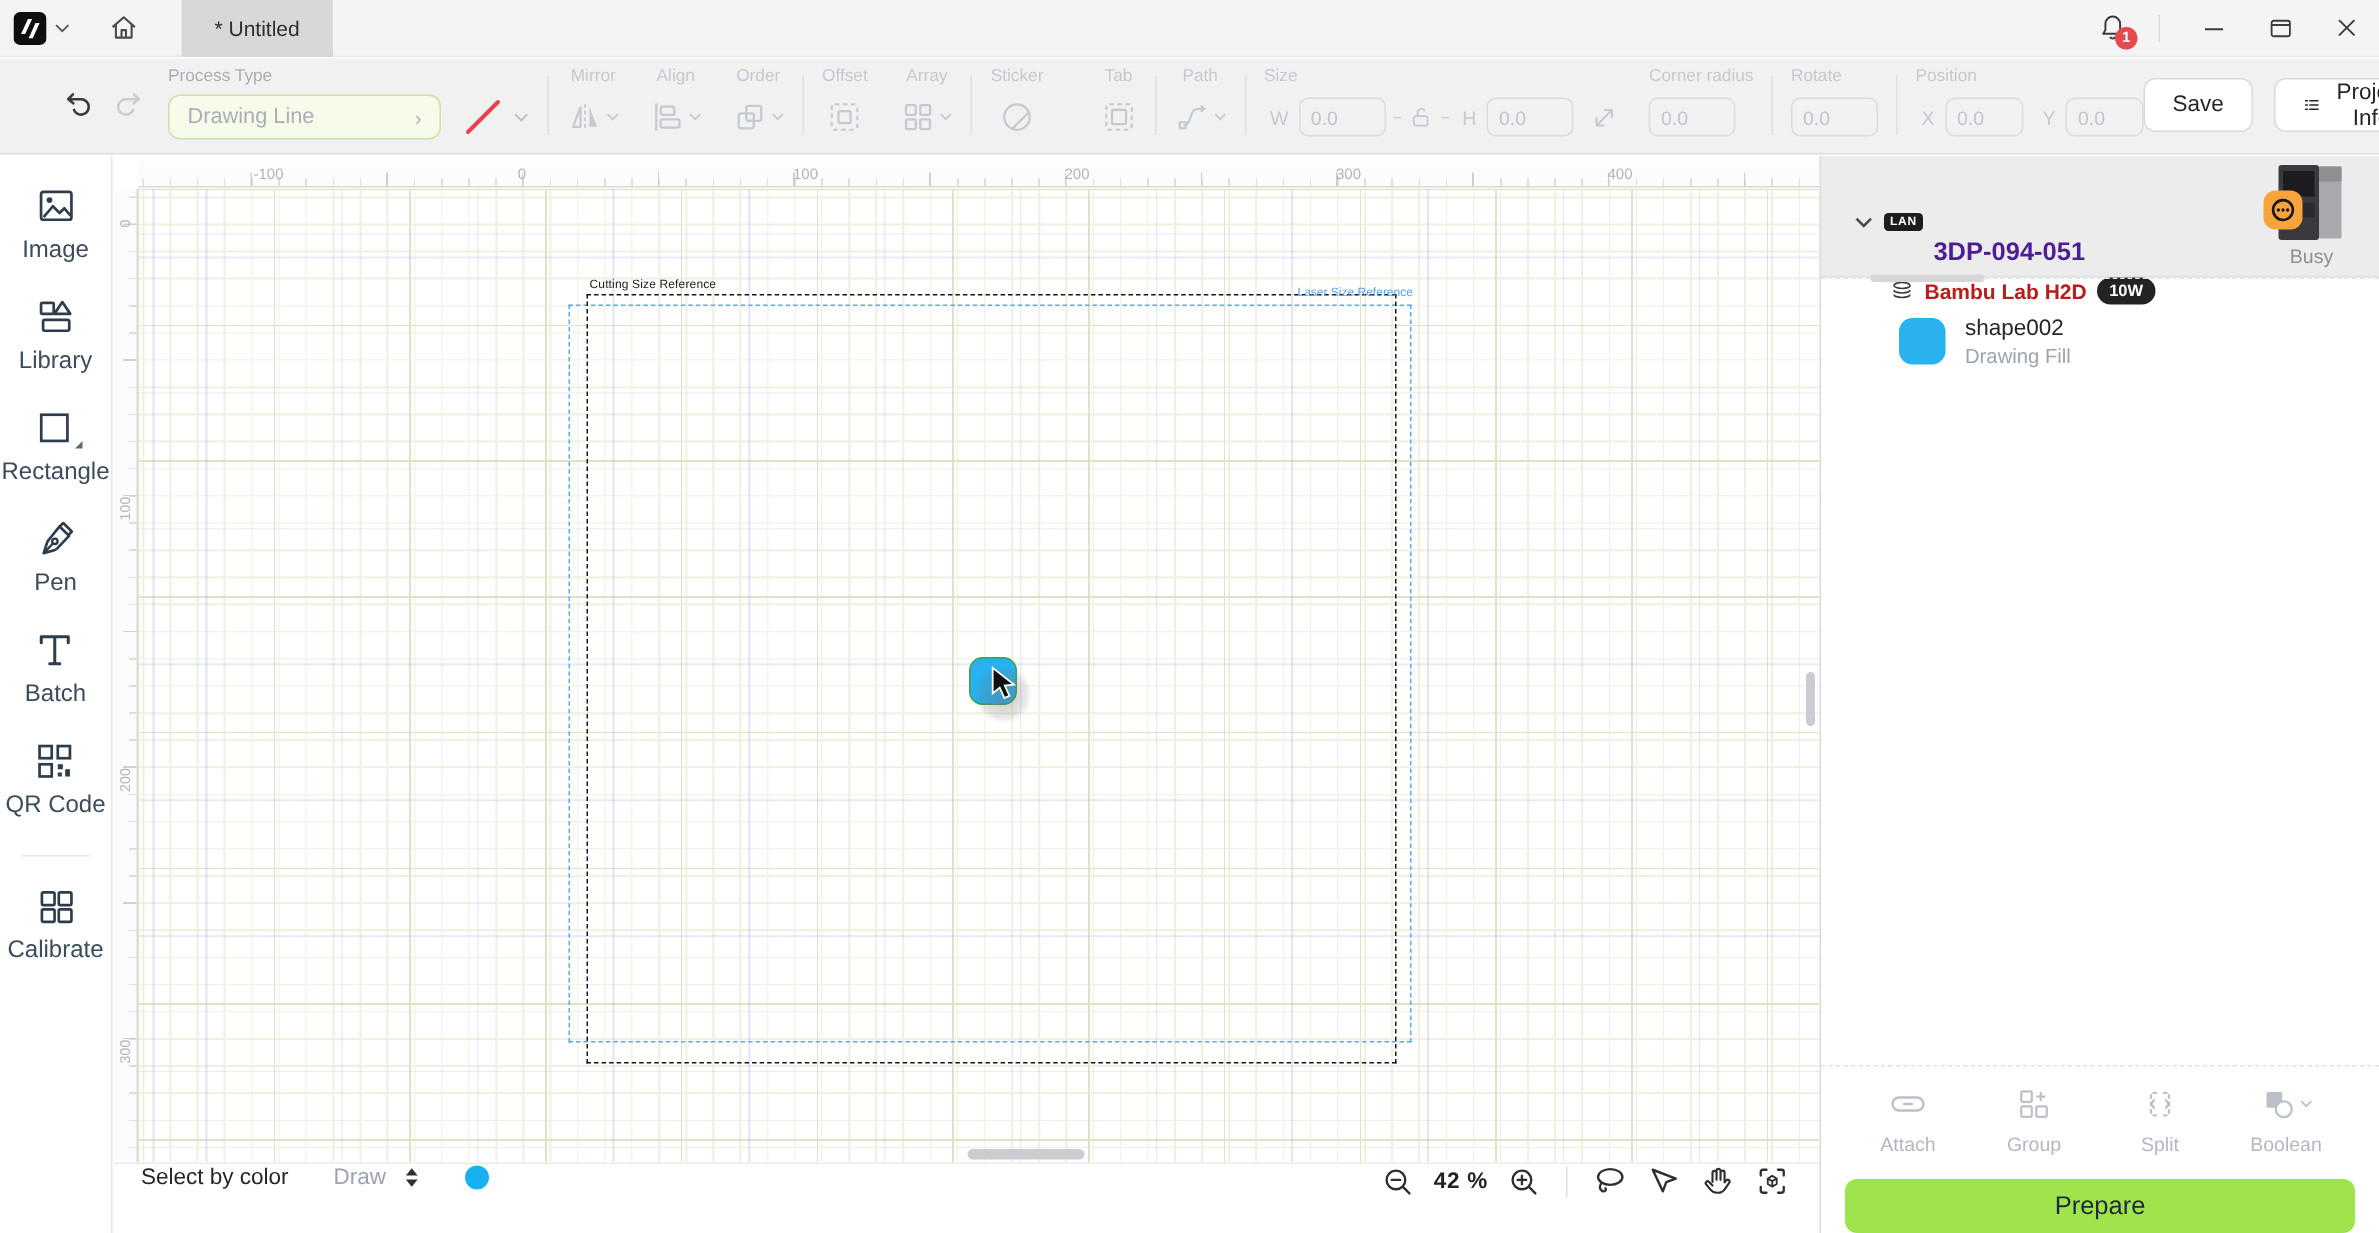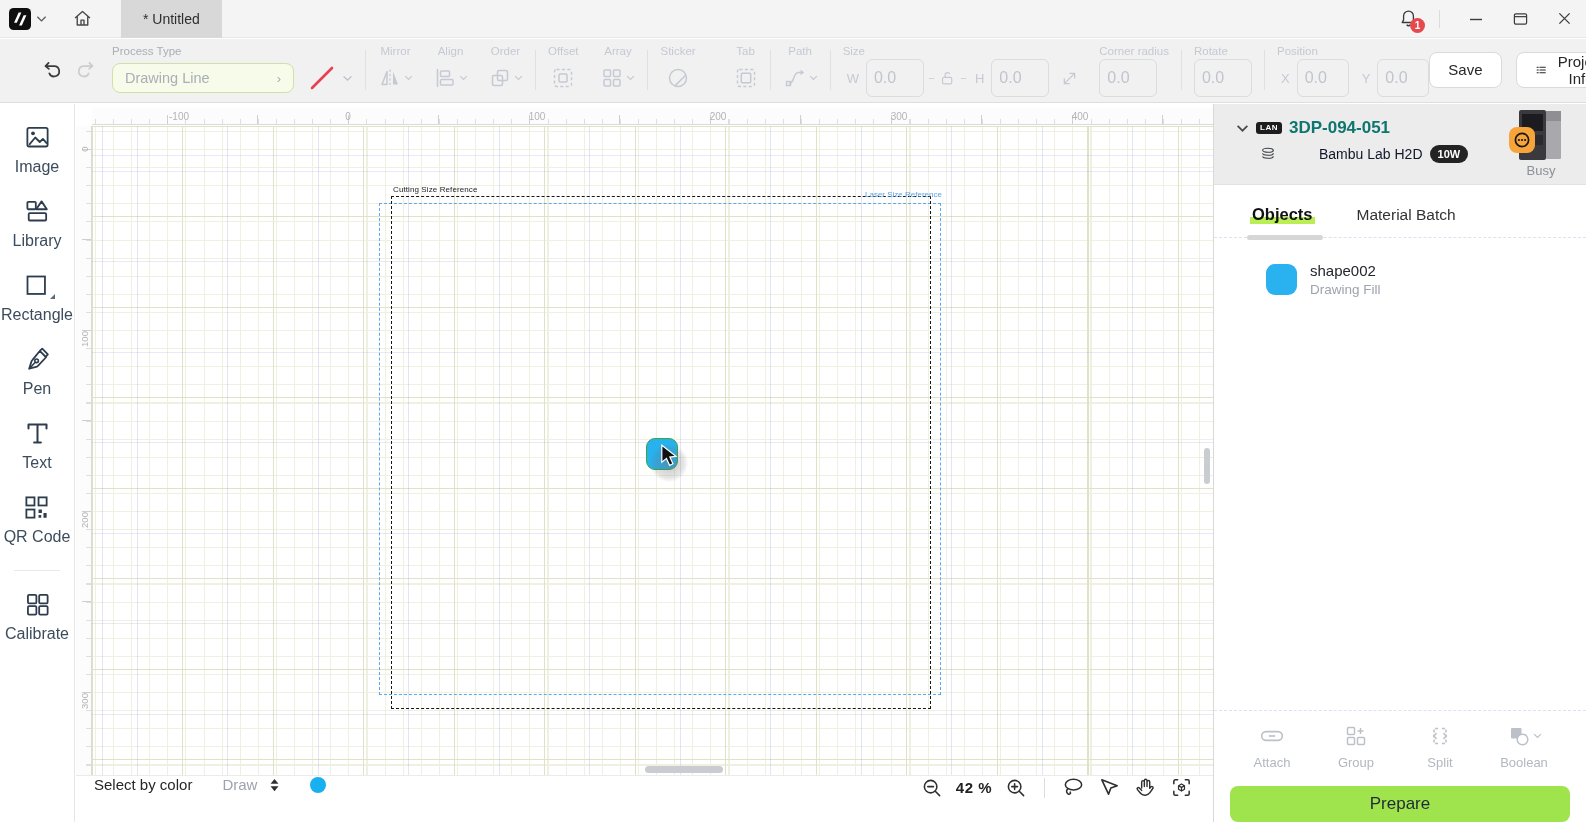--- a/index.html
+++ b/index.html
@@ -34,22 +34,22 @@
   .tgroup.left { align-items:flex-start; }
   .tlabel { font-size:11.5px; color:#c5c9d2; line-height:1; white-space:nowrap; }
   .trow { display:flex; align-items:center; gap:3px; height:30px; color:#c5c9d2; }
   .tbtn { display:flex; align-items:center; gap:2px; color:#c5c9d2; }
   .pt-select { width:182px; height:30px; border:1px solid #cfe0a8; background:#f7fbe9; border-radius:8px;
                display:flex; align-items:center; justify-content:space-between; padding:0 12px;
                font-size:14.5px; color:#a9aeb8; cursor:pointer; }
   .pt-caret { color:#a9aeb8; font-size:13px; }
   .line-swatch { width:30px; height:30px; margin-left:10px; display:flex; align-items:center; justify-content:center; }
   .chev-sm { color:#b9bdc6; margin-left:2px; }
-  .tb-input { width:58px; height:38px; border:1px solid #dcdcde; border-radius:6px; background:transparent;
-              font-size:16px; color:#c0c4cc; padding:0 7px; font-family:"Liberation Sans",sans-serif; outline:none; }
+  .tb-input { width:58px; height:26px; border:1px solid #dcdcde; border-radius:6px; background:transparent;
+              font-size:13px; color:#c0c4cc; padding:0 7px; font-family:"Liberation Sans",sans-serif; outline:none; }
   .tb-input.narrow { width:52px; }
   .axis-letter { font-size:13px; color:#c5c9d2; margin:0 4px; }
   .lock-glue { width:5px; height:1px; background:#d0d3da; margin:0 2px; }
   .toolbar-actions { margin-left:auto; display:flex; align-items:center; gap:14px; }
   .tb-button { height:36px; background:#fff; border:1px solid #dadada; border-radius:8px; padding:0 18px;
                font-size:15px; color:#262626; display:flex; align-items:center; gap:8px; cursor:pointer; }
 
   
   .sidebar { position:absolute; left:0; top:104px; width:75px; height:718px; background:#fff;
              border-right:1px solid #e6e6e6; display:flex; flex-direction:column; align-items:center; padding-top:20px; }
@@ -108,23 +108,23 @@
   .sb-icon { display:flex; align-items:center; justify-content:center; cursor:pointer; }
 
   
   .rpanel { position:absolute; left:1213px; top:104px; width:373px; height:718px; background:#fff;
             border-left:1px solid #d9d9d9; display:flex; flex-direction:column; }
   .device-header { height:81px; background:#ececec; border-bottom:1px solid #e1e1e1; position:relative; padding:14px 16px 0 22px; }
   .dev-row1 { display:flex; align-items:center; gap:7px; }
   .dev-chev { color:#4a4a4a; cursor:pointer; }
   .lan-badge { background:#1d1d1f; color:#fff; font-size:8px; font-weight:700; letter-spacing:0.5px;
                border-radius:3px; padding:2px 4px; line-height:1; }
-  .dev-name { font-size:17px; font-weight:700; color:#0f766e; }
+  .dev-name { font-size:17px; font-weight:700; color:#4c1d95;margin-top:40px; }
   .dev-row2 { display:flex; align-items:center; gap:7px; margin-top:7px; margin-left:24px; color:#3a3d42; }
-  .dev-model { font-size:14px; font-weight:400; color:#0f172a;margin-left:36px; }
+  .dev-model { font-size:14px; font-weight:700; color:#b91c1c; }
   .power-badge { background:#232323; color:#fff; font-size:11px; font-weight:700; border-radius:9px; padding:2px 8px; line-height:1.3; }
   .printer-wrap { position:absolute; right:16px; top:5px; width:58px; text-align:center; }
   .printer-thumb { position:relative; width:46px; height:52px; margin:0 auto; }
   .busy-badge { position:absolute; left:-9px; bottom:8px; width:26px; height:26px; border-radius:8px; background:#f7a43a;
                 display:flex; align-items:center; justify-content:center; }
   .busy-label { font-size:13px; color:#8b9099; margin-top:2px; }
 
   .panel-tabs { display:flex; align-items:baseline; gap:42px; padding:20px 0 13px 36px; }
   .ptab-active { font-size:16.5px; font-weight:700; color:#111;
                  background:linear-gradient(to top, #b9ee54 36%, transparent 36%); padding:0 2px; cursor:pointer; }
@@ -425,21 +425,21 @@
           <circle cx="11.2" cy="13.2" r="1.6" fill="none" stroke="currentColor" stroke-width="1.4"></circle>
           <line x1="4.6" y1="20.2" x2="10" y2="14.5" stroke="currentColor" stroke-width="1.4"></line>
           <path d="M14 4.4 l2.2 -2 5 5 -2 2.2" fill="none" stroke="currentColor" stroke-width="1.6" stroke-linejoin="round"></path>
         </svg>
       <span class="lbl">Pen</span>
     </div>
     <div class="side-item">
       <svg width="27" height="27" viewBox="0 0 24 24">
           <path d="M4 4 H20 V7.5 M4 4 V7.5 M12 4 V20 M9 20 H15" fill="none" stroke="currentColor" stroke-width="1.8" stroke-linecap="round" stroke-linejoin="round"></path>
         </svg>
-      <span class="lbl">Text</span>
+      <span class="lbl">Batch</span>
     </div>
     <div class="side-item">
       <svg width="27" height="27" viewBox="0 0 24 24">
           <rect x="3" y="3" width="7.2" height="7.2" fill="none" stroke="currentColor" stroke-width="1.6"></rect>
           <rect x="13.8" y="3" width="7.2" height="7.2" fill="none" stroke="currentColor" stroke-width="1.6"></rect>
           <rect x="3" y="13.8" width="7.2" height="7.2" fill="none" stroke="currentColor" stroke-width="1.6"></rect>
           <path d="M13.8 13.8 h3 v3 h-3 z M18.2 16.8 h2.8 v4.2 h-2.8 z M13.8 18.6 h2.4 v2.4 h-2.4 z" fill="currentColor"></path>
         </svg>
       <span class="lbl">QR Code</span>
     </div>
@@ -570,24 +570,20 @@
                 <circle cx="5.9" cy="9" r="1.1" fill="#161616"></circle>
                 <circle cx="9" cy="9" r="1.1" fill="#161616"></circle>
                 <circle cx="12.1" cy="9" r="1.1" fill="#161616"></circle>
               </svg>
           </div>
         </div>
         <div class="busy-label">Busy</div>
       </div>
     </div>
 
-    <div class="panel-tabs">
-      <span class="ptab-active">Objects</span>
-      <span class="ptab">Material Batch</span>
-    </div>
     <div class="panel-divider">
       <div class="panel-scroll-thumb"></div>
     </div>
 
     <div class="object-list">
       <div class="object-item">
         <div class="obj-swatch"></div>
         <div>
           <div class="obj-name">shape002</div>
           <div class="obj-type">Drawing Fill</div>

